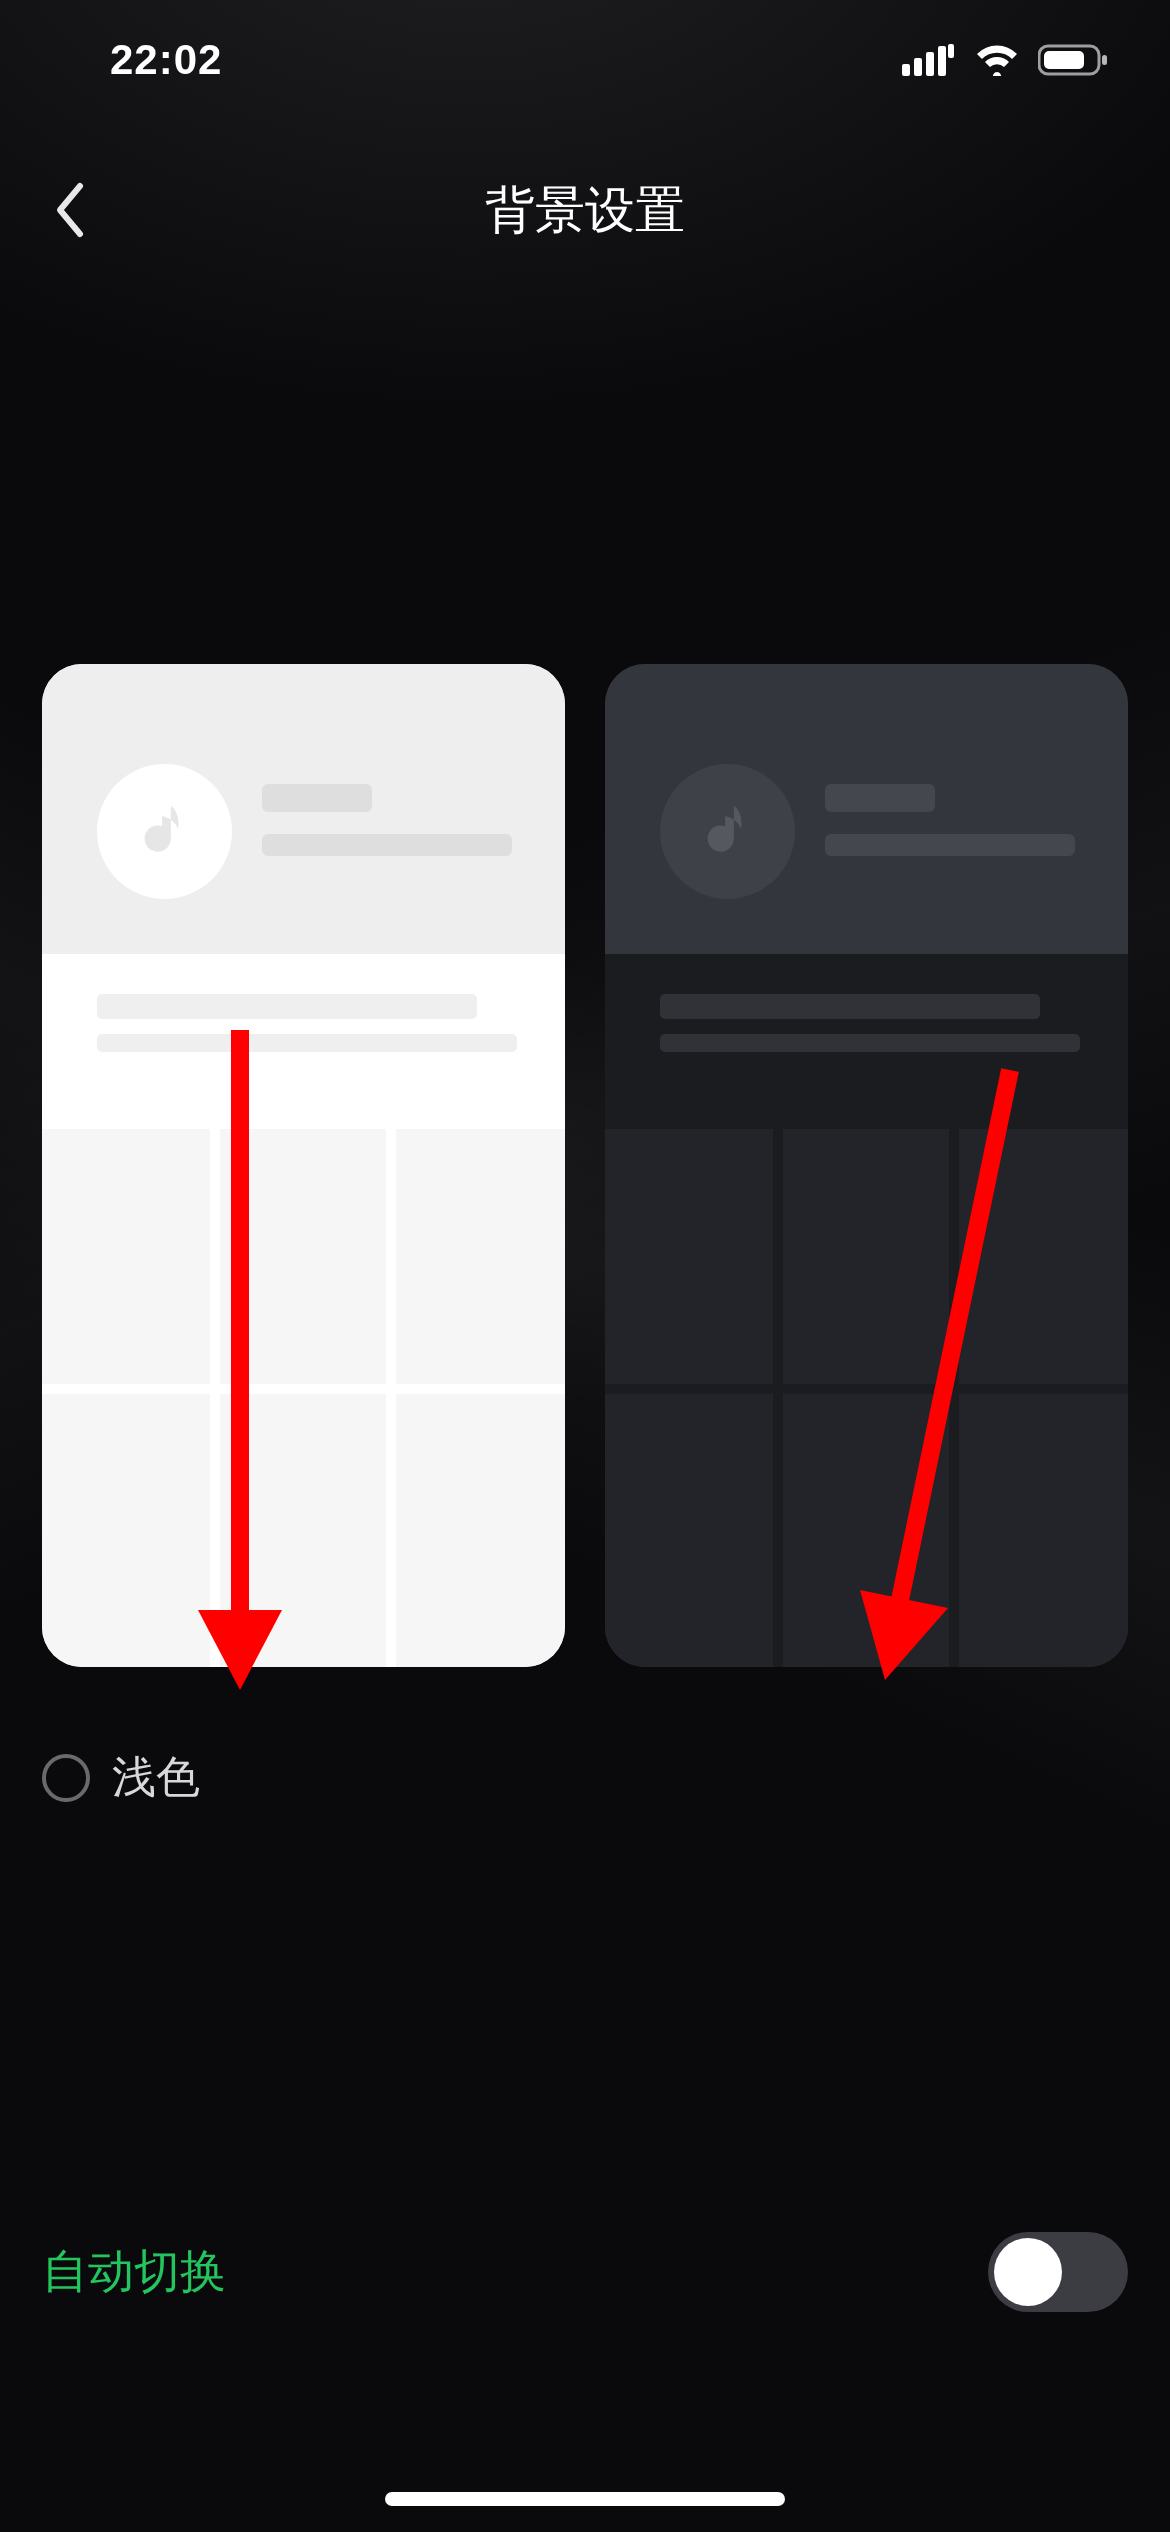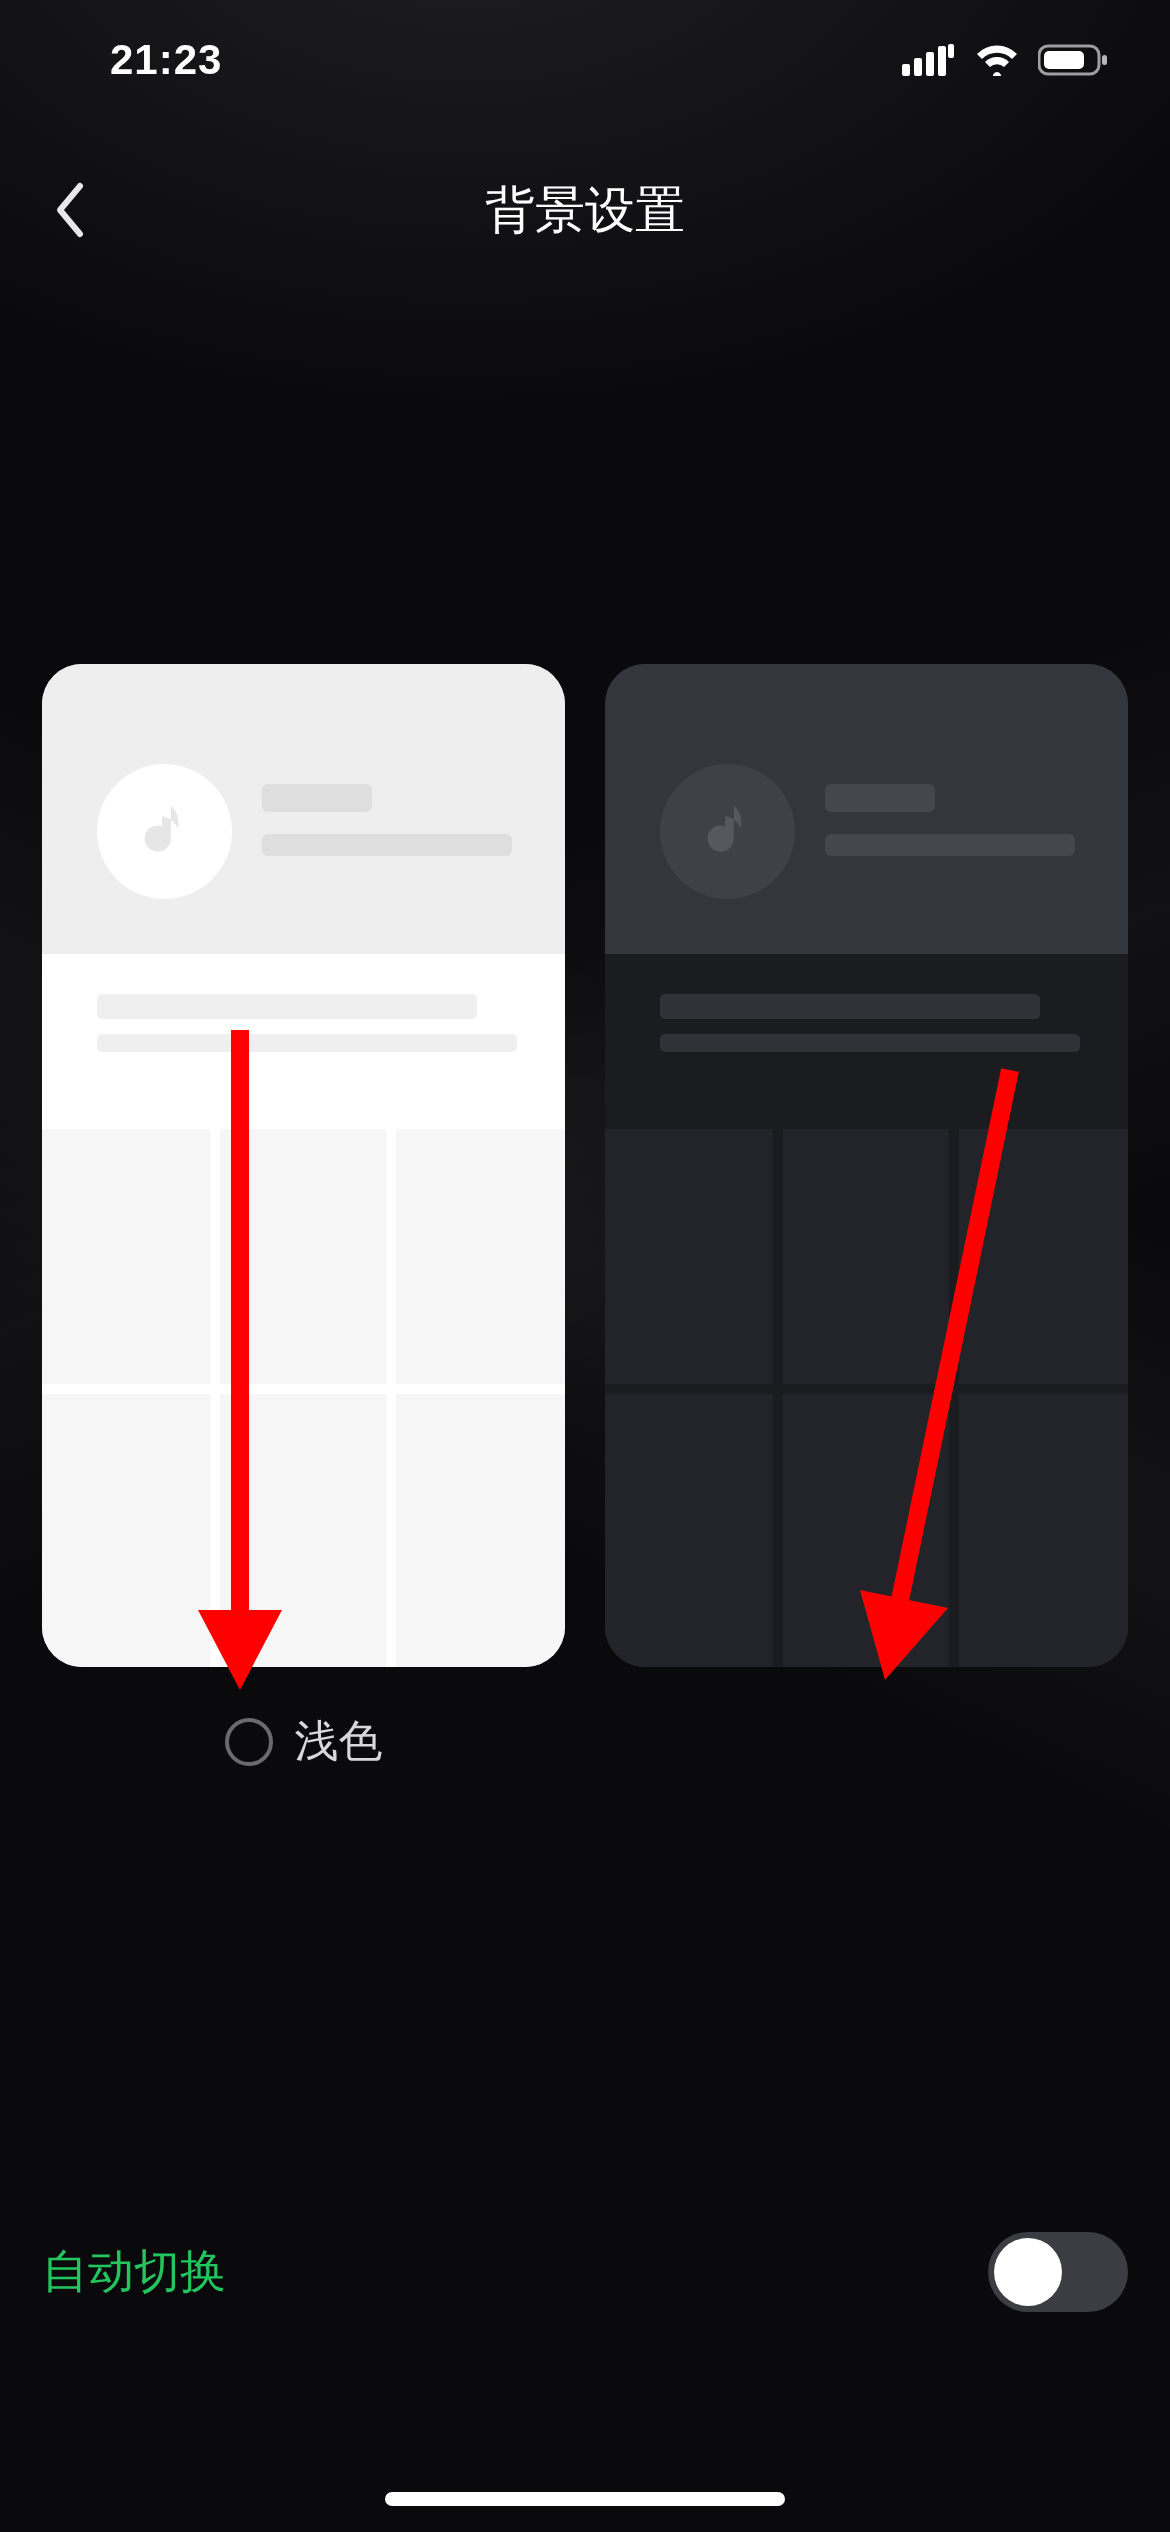--- a/index.html
+++ b/index.html
@@ -84,21 +84,21 @@
       background-size:100% 10px, 10px 100%, 100% 10px, 10px 100%;
       background-position:0 265px, 168px 0, 0 0, 344px 0;
     }
 
     
     .theme-labels{
       position:absolute; top:1712px; left:42px; right:42px;
       display:flex; gap:40px;
     }
     .theme-label{
-      width:523px; display:flex; align-items:center; justify-content:center; gap:22px;
+      width:523px; display:flex; align-items:center; gap:22px;margin-top:36px;
     }
     .radio-empty{
       width:48px; height:48px; border-radius:50%; border:4px solid #6a6a6d;
     }
     .radio-checked{
       width:48px; height:48px; border-radius:50%; background:#fe2c55;
       display:flex; align-items:center; justify-content:center;
     }
     .theme-label .txt{ font-size:44px; color:#d8d8da; font-weight:400; }
 
@@ -123,21 +123,21 @@
 
     
     .arrow{ position:absolute; pointer-events:none; }
   </style>
 </head>
 <body>
 
 <div class="backdrop"></div>
 
 <div class="status">
-  <div class="time">21:23</div>
+  <div class="time">22:02</div>
   <div class="right">
     <span>
       <svg width="54" height="32" viewBox="0 0 54 32">
         <rect x="0" y="20" width="8" height="12" rx="2" fill="#fff"></rect>
         <rect x="12" y="14" width="8" height="18" rx="2" fill="#fff"></rect>
         <rect x="24" y="8" width="8" height="24" rx="2" fill="#fff"></rect>
         <rect x="36" y="2" width="8" height="30" rx="2" fill="#fff"></rect>
         <rect x="46" y="0" width="6" height="14" rx="2" fill="#fff"></rect>
       </svg>
     </span>

